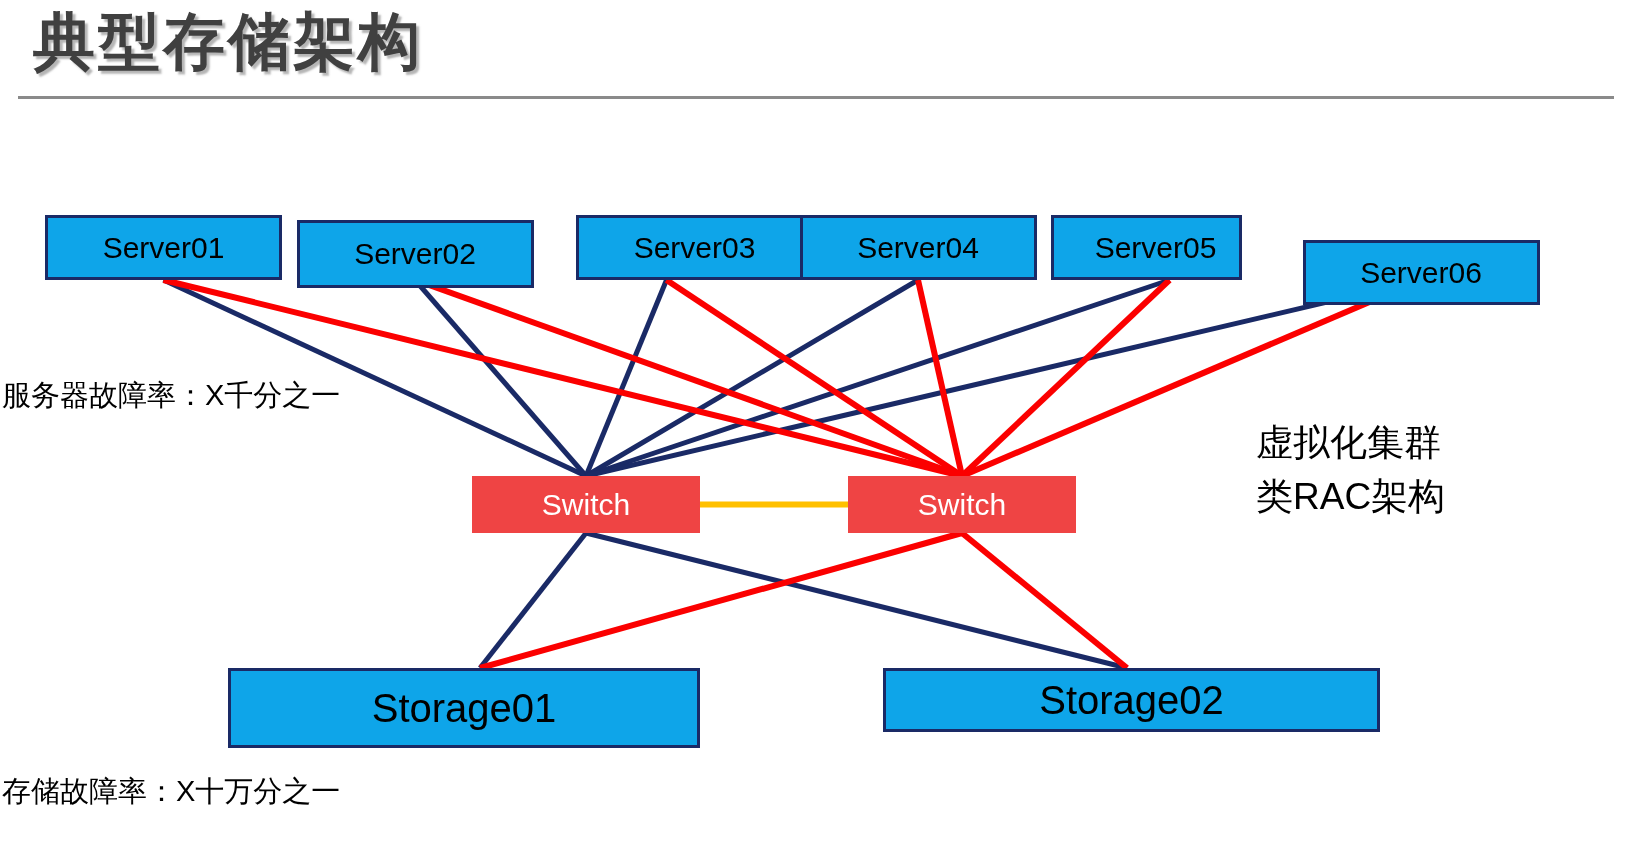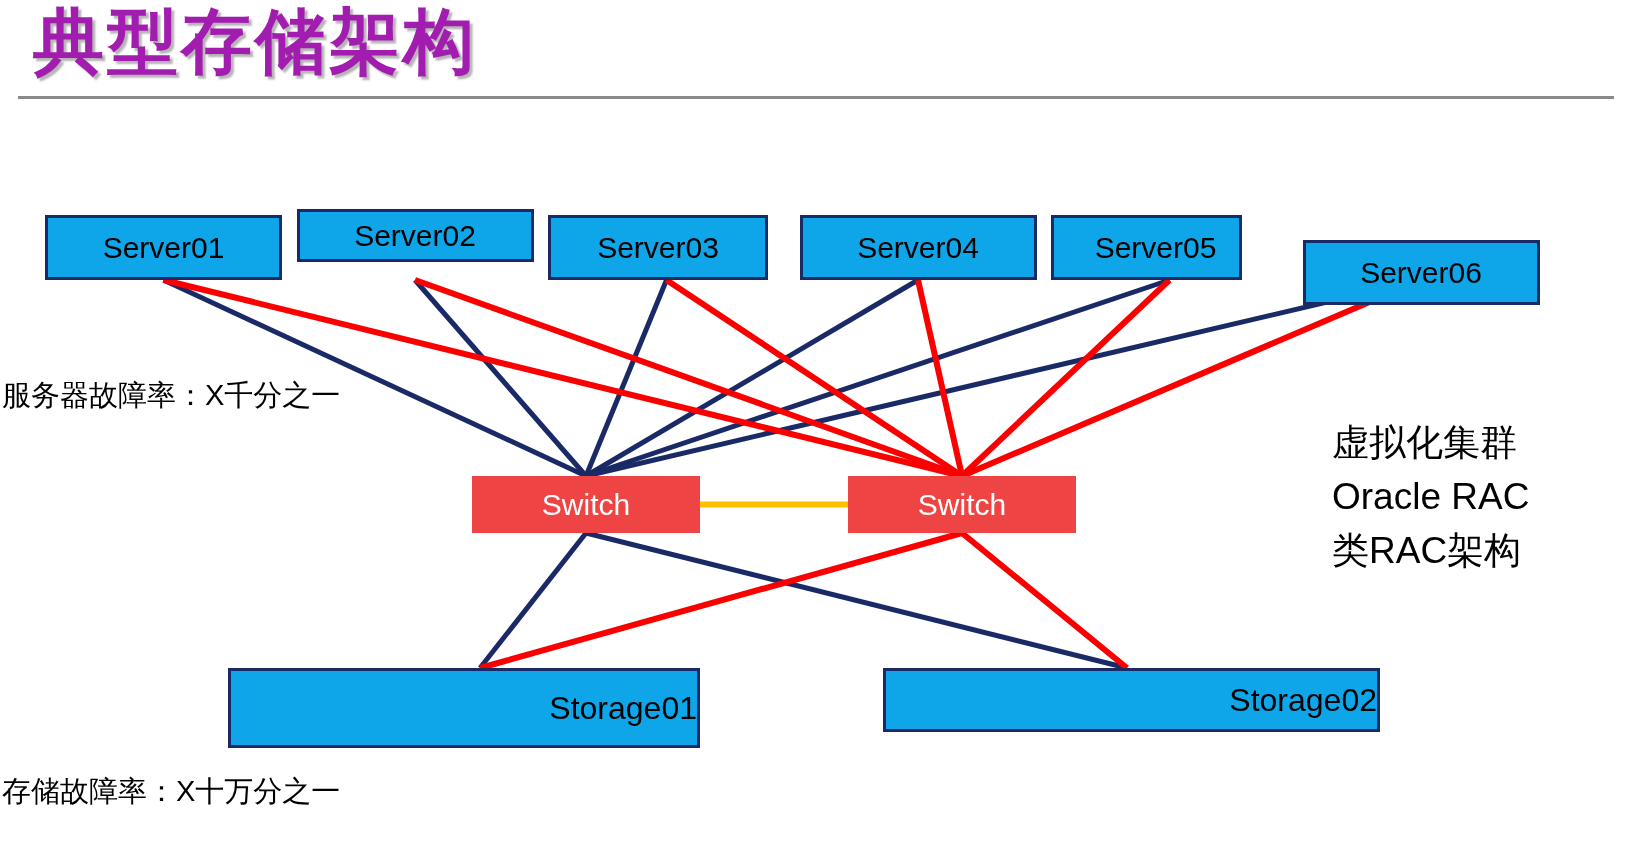--- a/index.html
+++ b/index.html
@@ -9,25 +9,25 @@
     height: 847px;
     background: #ffffff;
     overflow: hidden;
     font-family: "Liberation Sans", "DejaVu Sans", sans-serif;
   }
   .title {
     position: absolute;
     left: 33px;
     top: 2px;
     margin: 0;
-    font-size: 71px;
+    font-size: 62px;
     line-height: 80px;
     font-weight: 700;
     letter-spacing: 3px;
-    color: #a21caf;
+    color: #404040;
     text-shadow: 3px 3px 2px rgba(120,120,120,0.55);
     white-space: nowrap;
   }
   .divider {
     position: absolute;
     left: 18px;
     right: 18px;
     top: 96px;
     height: 3px;
     background: #8a8a8a;
@@ -41,36 +41,36 @@
     justify-content: center;
     z-index: 2;
     white-space: nowrap;
   }
   .node.server, .node.storage {
     background: #0ea5e9;
     border: 3px solid #1a2a66;
     color: #000000;
   }
   .node.server { font-size: 30px; }
-  .node.storage { font-size: 32px; justify-content: flex-end; }
+  .node.storage { font-size: 40px; }
   .node.switch {
     background: #ef4444;
     color: #ffffff;
     font-size: 30px;
   }
   .side-label {
     position: absolute;
     color: #000000;
     font-size: 29px;
     white-space: nowrap;
     z-index: 3;
   }
   .note {
     position: absolute;
-    left: 1332px;
+    left: 1256px;
     top: 416px;
     color: #000000;
     font-size: 37px;
     line-height: 54px;
     white-space: nowrap;
     z-index: 3;
   }
 </style>
 </head>
 <body>
@@ -98,24 +98,24 @@
       <line x1="586" y1="533" x2="1127" y2="668" stroke="#1a2a66" stroke-width="5"></line>
       <line x1="962" y1="533" x2="480" y2="668" stroke="#fb0000" stroke-width="6"></line>
       <line x1="962" y1="533" x2="1127" y2="668" stroke="#fb0000" stroke-width="6"></line>
       <line x1="700" y1="504.5" x2="848" y2="504.5" stroke="#ffc000" stroke-width="6"></line>
     </svg>
 
   <div id="nodes">
       <div class="node server" style="left: 45px; top: 215px; width: 237px; height: 65px;">
         <span>Server01</span>
       </div>
-      <div class="node server" style="left: 296.5px; top: 209px; width: 237px; height: 53px;">
+      <div class="node server" style="left: 296.5px; top: 220px; width: 237px; height: 68px;">
         <span>Server02</span>
       </div>
-      <div class="node server" style="left: 548px; top: 215px; width: 220px; height: 65px;">
+      <div class="node server" style="left: 576px; top: 215px; width: 237px; height: 65px;">
         <span>Server03</span>
       </div>
       <div class="node server" style="left: 799.5px; top: 215px; width: 237px; height: 65px;">
         <span>Server04</span>
       </div>
       <div class="node server" style="left: 1051px; top: 215px; width: 191px; height: 65px; padding-left: 18px;">
         <span>Server05</span>
       </div>
       <div class="node server" style="left: 1302.5px; top: 215px; width: 237px; height: 65px; margin-top: 25px;">
         <span>Server06</span>
@@ -133,17 +133,16 @@
         <span>Storage02</span>
       </div>
     </div>
 
   <div class="side-label" style="left:2px; top:772px;">存储故障率：X十万分之一</div>
 
   <div class="side-label" style="left:2px; top:376px;">服务器故障率：X千分之一</div>
 
   <div class="note">
     <div>虚拟化集群</div>
-    <div>Oracle RAC</div>
     <div>类RAC架构</div>
   </div>
 
 </div>
 
 </body></html>

